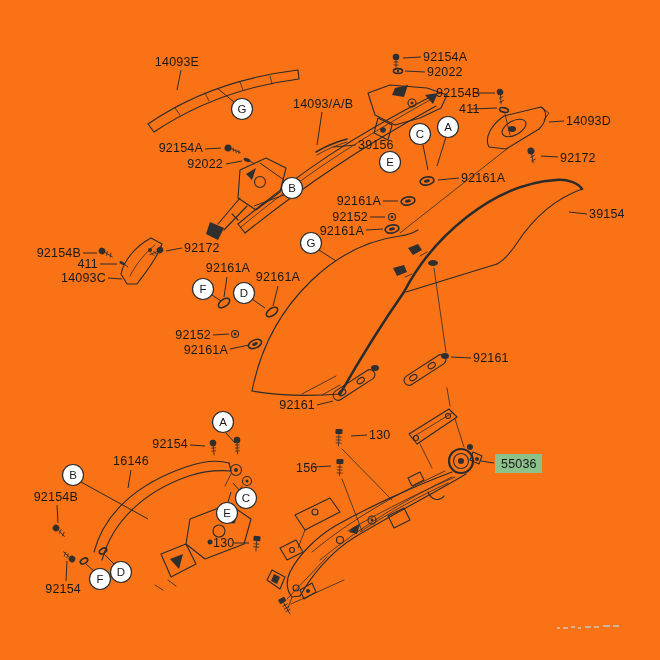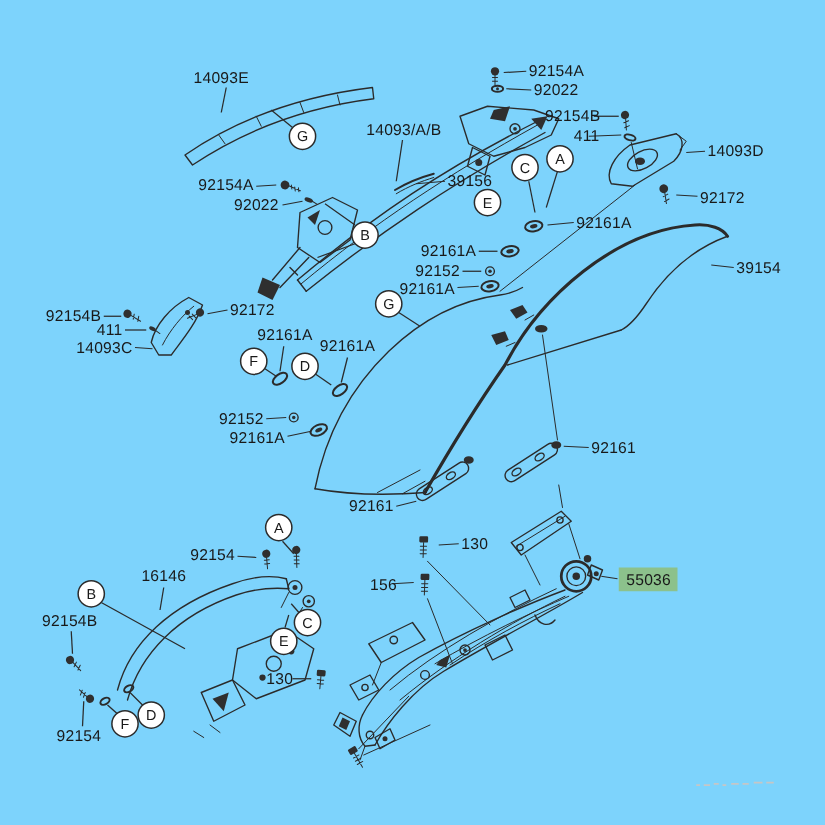--- a/index.html
+++ b/index.html
@@ -1,16 +1,16 @@
 <!DOCTYPE html>
 <html><head>
 <meta charset="utf-8">
 <style>
   html,body{margin:0;padding:0;background:#ffffff;}
-  #stage{position:relative;width:660px;height:660px;background:#7dd3fc;overflow:hidden;
+  #stage{position:relative;width:660px;height:660px;background:#f97316;overflow:hidden;
          font-family:"Liberation Sans",sans-serif;}
   svg{position:absolute;left:0;top:0;}
   svg .art{fill:none;stroke:#2b2b2b;stroke-width:1.1;stroke-linecap:round;stroke-linejoin:round;}
   svg .thick{stroke-width:2.5;}
   svg .mid{stroke-width:1.6;}
   svg .thin{stroke-width:0.8;}
   svg .dash{stroke-dasharray:4 3;stroke-width:0.9;}
   svg .dk{fill:#2f2f2f;stroke:none;}
   svg .wm{stroke:#c6c6c6;stroke-width:1.4;}
   svg text{stroke:none;}

